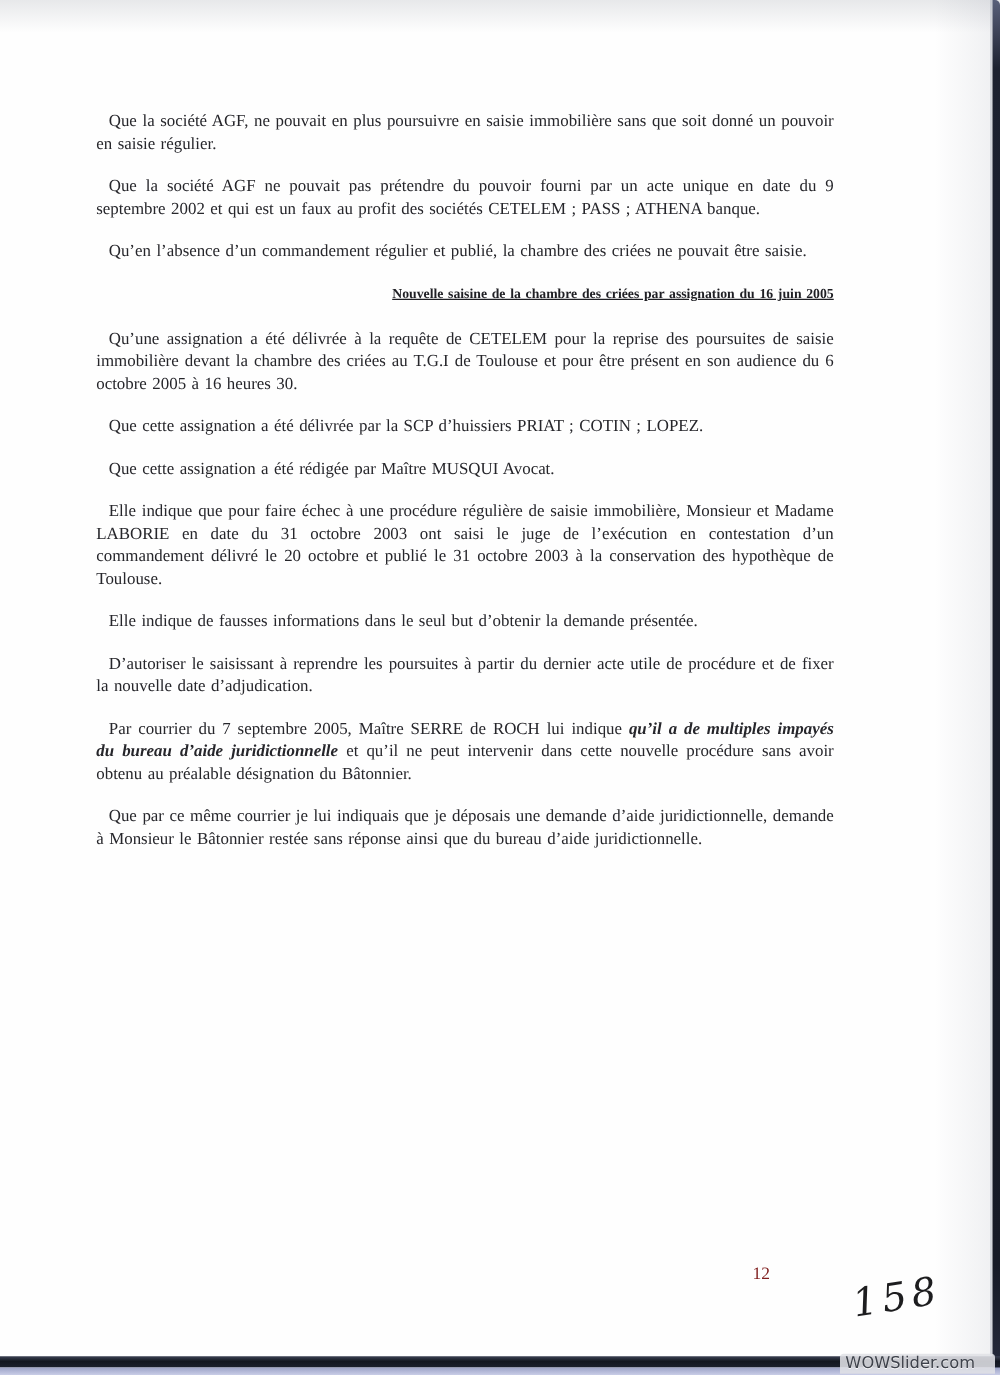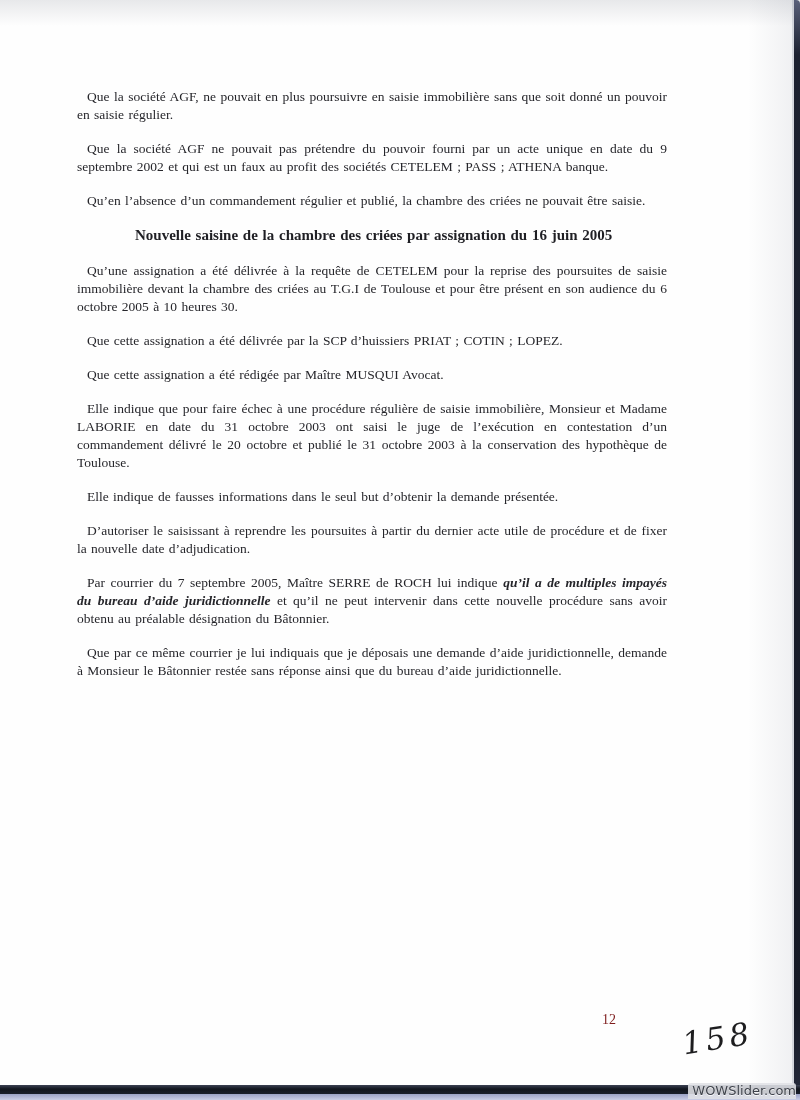--- a/index.html
+++ b/index.html
@@ -29,22 +29,23 @@
     color:#26262b;
     font-size:13.5px; line-height:18px;
     text-align:justify;
     word-spacing:1px;
     margin-left:35px;
   }
   .text-column p { margin:0 0 16px; text-indent:10px; }
   .section-heading {
     display:block;
     margin:2px 0 18px 58px;
-    font-size:15px; font-weight:bold;
-    text-align:left; text-indent:0;
+    font-size:11px; font-weight:bold;
+    text-decoration:underline;
+    text-align:right; text-indent:0;
     color:#1f1f24;
   }
   .emphasis { font-style:italic; font-weight:bold; }
   .page-number {
     position:absolute; left:602px; top:1012px;
     font-size:14px; color:#7f1d1d;
   }
   .handwritten-note {
     position:absolute; left:682px; top:1020px;
     font-family:"DejaVu Serif", serif;
@@ -69,41 +70,41 @@
   }
   .border-bottom-light {
     position:absolute; bottom:0; left:0; width:100%; height:6px;
     background:linear-gradient(180deg,#9ba2c6,#c9cde7);
   }
   .watermark {
     position:absolute; right:4px; bottom:1px; z-index:5;
     font-family:"DejaVu Sans", sans-serif;
     font-size:13px; color:#3e424b;
     background:rgba(224,225,230,0.88);
-    padding:0 0 1px 4px;
+    padding:0 16px 1px 4px;
     border-radius:3px 3px 0 0;
     text-decoration:none;
     text-shadow:0 1px 0 rgba(255,255,255,0.8);
   }
 </style>
 </head>
 <body>
 
 <div class="page">
   <div class="shade-top"></div>
   <div class="shade-right"></div>
 
   <div class="text-column">
     <p>Que la société AGF, ne pouvait en plus poursuivre en saisie immobilière sans que soit donné un pouvoir en saisie régulier.</p>
     <p>Que la société AGF ne pouvait pas prétendre du pouvoir fourni par un acte unique en date du 9 septembre 2002 et qui est un faux au profit des sociétés CETELEM ; PASS ; ATHENA banque.</p>
     <p>Qu’en l’absence d’un commandement régulier et publié, la chambre des criées ne pouvait être saisie.</p>
 
     <div class="section-heading">Nouvelle saisine de la chambre des criées par assignation du 16 juin 2005</div>
 
-    <p>Qu’une assignation a été délivrée à la requête de CETELEM pour la reprise des poursuites de saisie immobilière devant la chambre des criées au T.G.I de Toulouse et pour être présent en son audience du 6 octobre 2005 à 10 heures 30.</p>
+    <p>Qu’une assignation a été délivrée à la requête de CETELEM pour la reprise des poursuites de saisie immobilière devant la chambre des criées au T.G.I de Toulouse et pour être présent en son audience du 6 octobre 2005 à 16 heures 30.</p>
     <p>Que cette assignation a été délivrée par la SCP d’huissiers PRIAT ; COTIN ; LOPEZ.</p>
     <p>Que cette assignation a été rédigée par Maître MUSQUI Avocat.</p>
     <p>Elle indique que pour faire échec à une procédure régulière  de saisie immobilière, Monsieur et Madame LABORIE en date du 31 octobre 2003 ont saisi le juge de l’exécution en contestation d’un commandement délivré le 20 octobre et publié le 31 octobre 2003 à la conservation des hypothèque de Toulouse.</p>
     <p>Elle indique de fausses informations dans le seul but d’obtenir la demande présentée.</p>
     <p>D’autoriser le saisissant à reprendre les poursuites à partir du dernier acte utile de procédure et de fixer la nouvelle date d’adjudication.</p>
 
     <p><span>Par courrier du 7 septembre 2005, Maître SERRE de ROCH lui indique </span><span class="emphasis">qu’il a de multiples impayés du bureau d’aide juridictionnelle</span><span> et qu’il ne peut intervenir dans cette nouvelle procédure sans avoir obtenu au préalable désignation du Bâtonnier.</span></p>
 
     <p>Que par ce même courrier je lui indiquais que je déposais une demande d’aide juridictionnelle, demande à Monsieur le Bâtonnier restée sans réponse ainsi que du bureau d’aide juridictionnelle.</p>
   </div>

